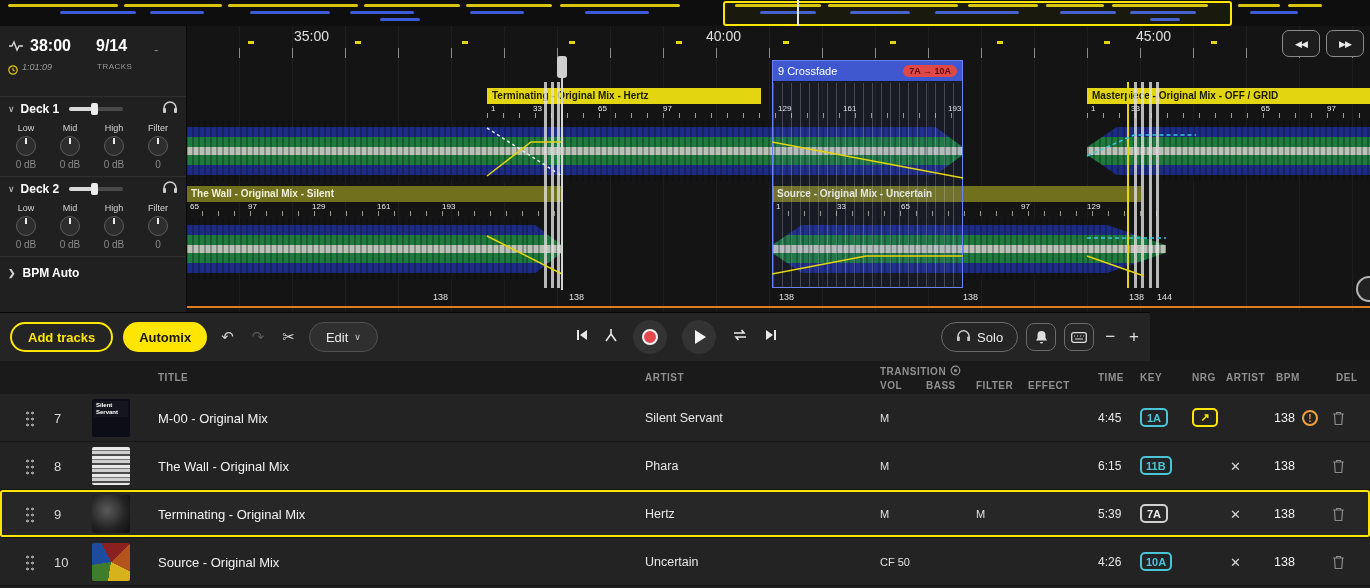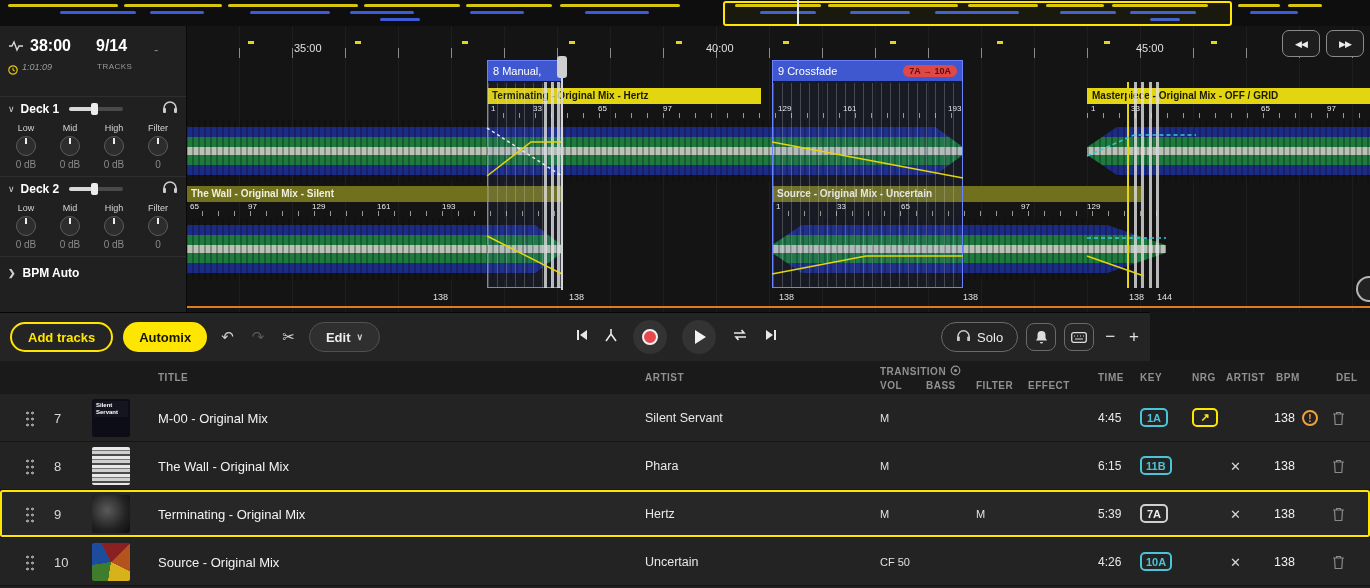--- a/index.html
+++ b/index.html
@@ -42,21 +42,21 @@
   .knob-val{font-size:10px;color:#8a8a8a;}
   .bpm-auto{display:flex;align-items:center;gap:7px;padding:9px 8px;font-size:12px;font-weight:700;}
 
   
   .timeline{position:absolute;left:186px;top:26px;width:1184px;height:286px;background:#141414;overflow:hidden;}
   .tl-grid{position:absolute;inset:0;background:repeating-linear-gradient(90deg,#1e1e1e 0 1px,transparent 1px 53px);}
   .ruler-ticks{position:absolute;top:22px;left:0;width:100%;height:10px;
      background:repeating-linear-gradient(90deg,#8a8a8a 0 1px,transparent 1px 53px);}
   .cue-ticks{position:absolute;top:15px;left:62px;right:120px;height:3px;
      background:repeating-linear-gradient(90deg,#e3d50f 0 6px,transparent 6px 107px);}
-  .tmark{position:absolute;top:16px;font-size:11px;color:#e0e0e0;z-index:6;}
+  .tmark{position:absolute;top:2px;font-size:14px;color:#e0e0e0;z-index:6;}
   .jump-btns{position:absolute;right:6px;top:4px;display:flex;gap:6px;z-index:45;}
   .jump-btn{width:36px;height:25px;border:1px solid #8a8a8a;border-radius:7px;background:#1d1d1d;
      color:#ececec;font-size:9px;display:flex;align-items:center;justify-content:center;letter-spacing:-1px;}
   .playhead-line{position:absolute;left:375px;top:30px;width:2px;height:234px;background:#d5d5d5;z-index:40;}
   .playhead-handle{position:absolute;left:371px;top:30px;width:10px;height:22px;background:#cfcfcf;border-radius:3px;z-index:41;}
   .t-bar{position:absolute;height:16px;font-size:10px;line-height:16px;padding:0 5px;white-space:nowrap;
      overflow:hidden;z-index:15;box-sizing:border-box;}
   .t-yellow{background:#e3d50f;color:#1a1a00;font-weight:700;}
   .t-olive{background:#71711d;color:#efefdc;font-weight:700;}
   .beats{position:absolute;height:14px;z-index:14;
@@ -86,21 +86,21 @@
      border:2px solid #b5b5b5;background:#222;z-index:46;box-sizing:border-box;}
 
   
   .toolbar{position:absolute;left:0;top:312px;width:1150px;height:48px;background:#242424;
      border-top:1px solid #060606;z-index:35;}
   .tb-left{position:absolute;left:10px;top:0;height:48px;display:flex;align-items:center;gap:10px;}
   .pill{height:30px;border-radius:15px;display:flex;align-items:center;justify-content:center;
      font-size:13px;font-weight:700;padding:0 16px;box-sizing:border-box;gap:6px;}
   .pill-outline-yellow{border:2px solid #ffe600;color:#ffe600;background:transparent;}
   .pill-yellow{background:#ffe600;color:#151500;}
-  .pill-dark{background:#2f2f2f;border:1px solid #505050;color:#ececec;font-weight:700;}
+  .pill-dark{background:#2f2f2f;border:1px solid #505050;color:#ececec;font-weight:400;}
   .tool-icon{font-size:15px;color:#d0d0d0;padding:0 4px;}
   .tool-icon.disabled{color:#5a5a5a;}
   .tb-center{position:absolute;left:575px;top:0;height:48px;display:flex;align-items:center;gap:15px;}
   .circle-btn{width:34px;height:34px;border-radius:50%;background:#333;display:flex;align-items:center;justify-content:center;}
   .rec-dot{width:16px;height:16px;border:2px solid #f2f2f2;border-radius:50%;background:#e5484d;box-sizing:border-box;}
   .play-tri{width:0;height:0;border-left:11px solid #f2f2f2;border-top:7px solid transparent;
      border-bottom:7px solid transparent;margin-left:3px;}
   .tb-right{position:absolute;right:8px;top:0;height:48px;display:flex;align-items:center;gap:8px;}
   .solo-pill{height:30px;border:1px solid #6a6a6a;border-radius:15px;display:flex;align-items:center;
      gap:6px;padding:0 14px;font-size:13px;color:#ececec;box-sizing:border-box;}
@@ -340,26 +340,20 @@
       <span class="beat-num" style="left:256px">193</span>
     </div>
     <div class="beats" style="left:586px;top:176px;width:394px">
       <span class="beat-num" style="left:4px">1</span>
       <span class="beat-num" style="left:65px">33</span>
       <span class="beat-num" style="left:129px">65</span>
       <span class="beat-num" style="left:249px">97</span>
       <span class="beat-num" style="left:315px">129</span>
     </div>
 
-    <div class="block" style="left:301px;width:76px">
-      <div class="block-header">
-        <span>8 Manual,</span>
-      </div>
-      <div class="block-lines"></div>
-    </div>
     <div class="block" style="left:586px;width:191px">
       <div class="block-header">
         <span>9 Crossfade</span>
         <span class="block-badge">7A → 10A</span>
       </div>
       <div class="block-lines"></div>
     </div>
 
     <div class="vbar" style="left:358px"></div>
     <div class="vbar" style="left:365px"></div>

